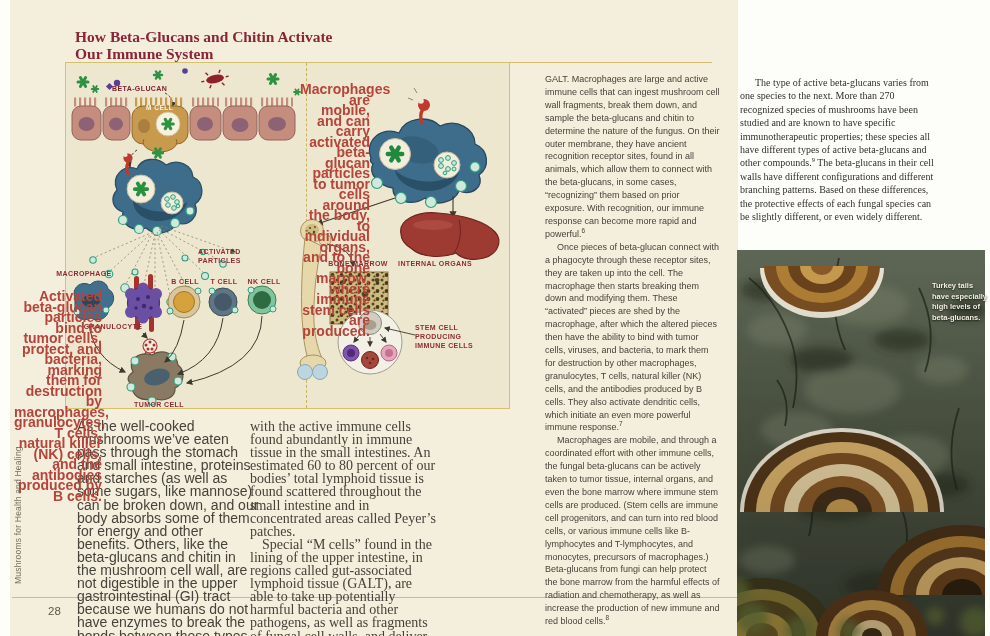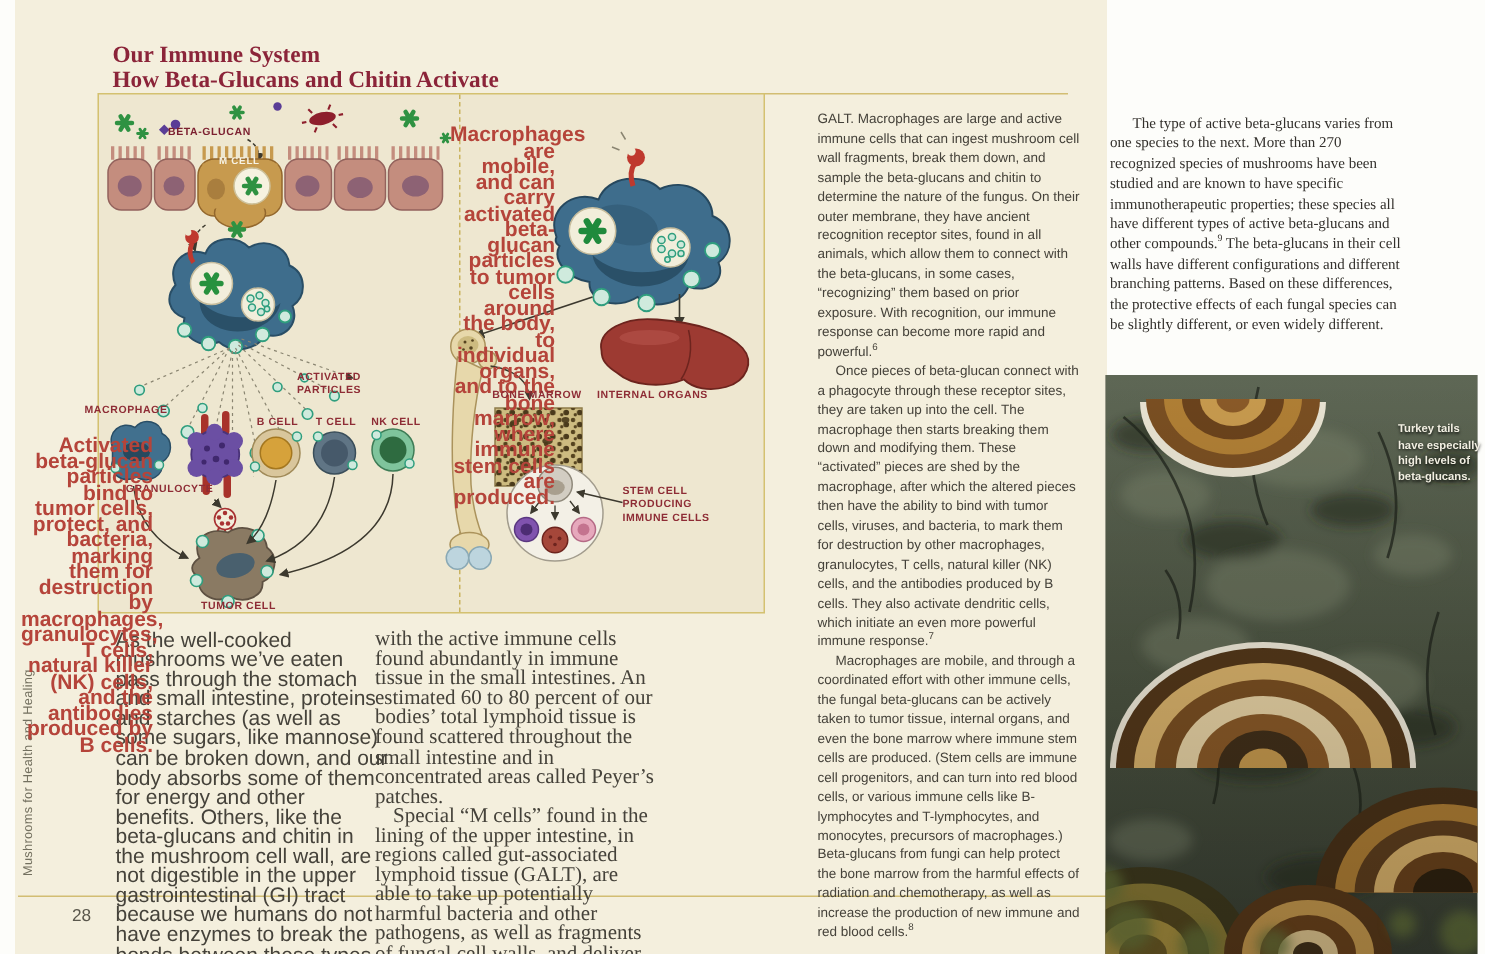--- a/index.html
+++ b/index.html
@@ -45,22 +45,22 @@
 <body>
 
 <div id="canvas">
 
   <div class="abs" id="left-page"></div>
 
   <div class="abs rule" style="left:510px;top:62px;width:202px;"></div>
   <div class="abs rule" style="left:12px;top:597px;width:726px;"></div>
 
   <div class="abs" id="title">
+    <div>How Beta-Glucans and Chitin Activate</div>
     <div>Our Immune System</div>
-    <div>How Beta-Glucans and Chitin Activate</div>
   </div>
 
   <div class="abs" id="diagram-box"></div>
   <div class="abs" id="diagram-divider"></div>
 
   <svg class="abs" style="left:65px;top:62px;z-index:2;" width="445" height="347" viewBox="0 0 445 347">
     <defs>
       <marker id="ar" viewBox="0 0 8 8" refX="6.5" refY="4" markerWidth="6.5" markerHeight="6.5" orient="auto">
         <path d="M0,0L8,4L0,8Z" fill="#3c392e"></path>
       </marker>

